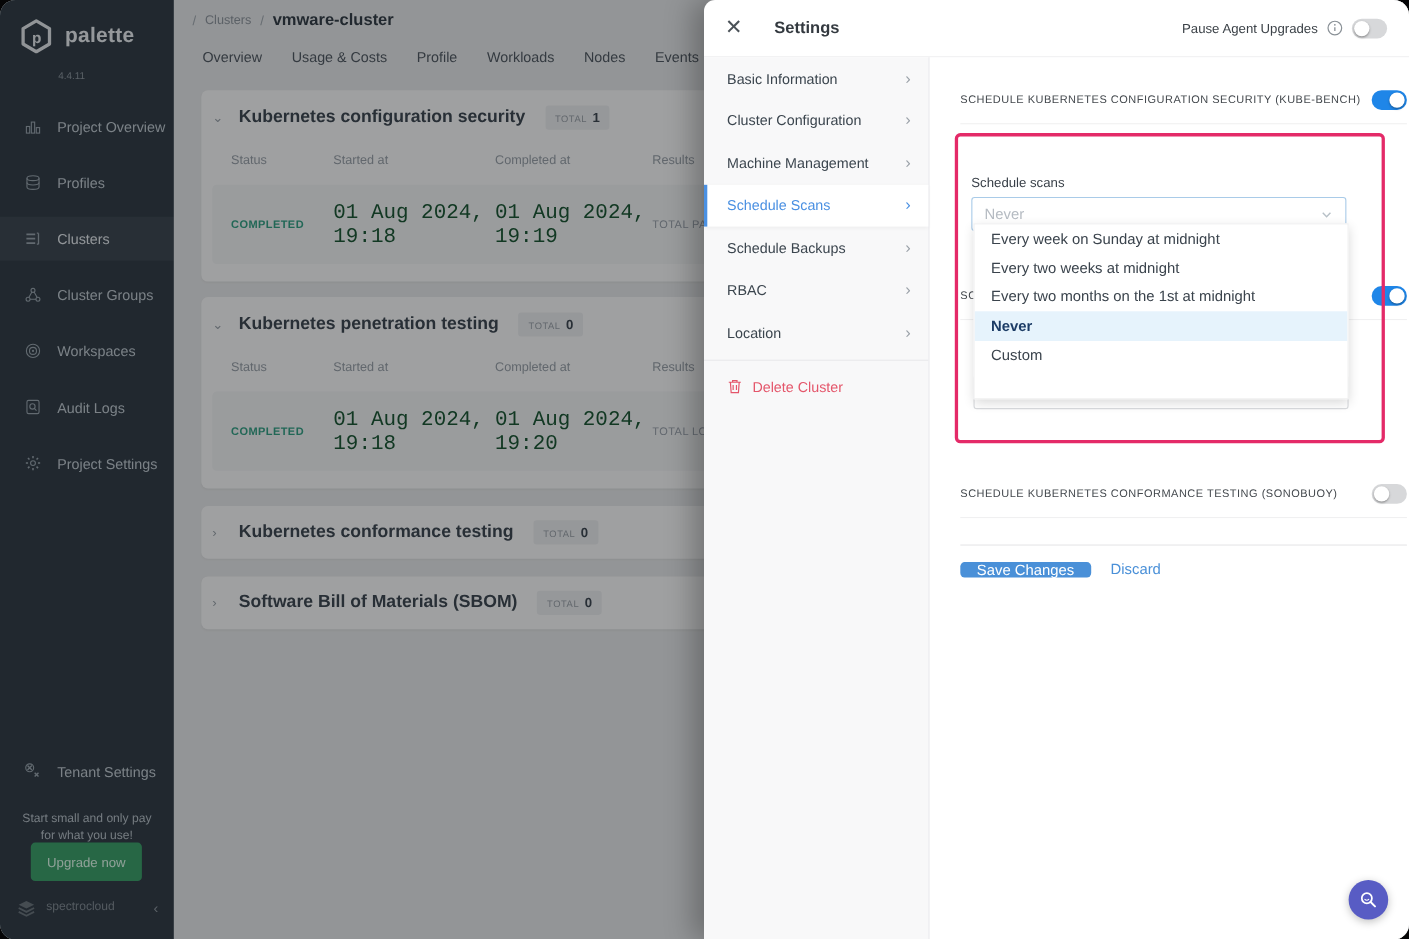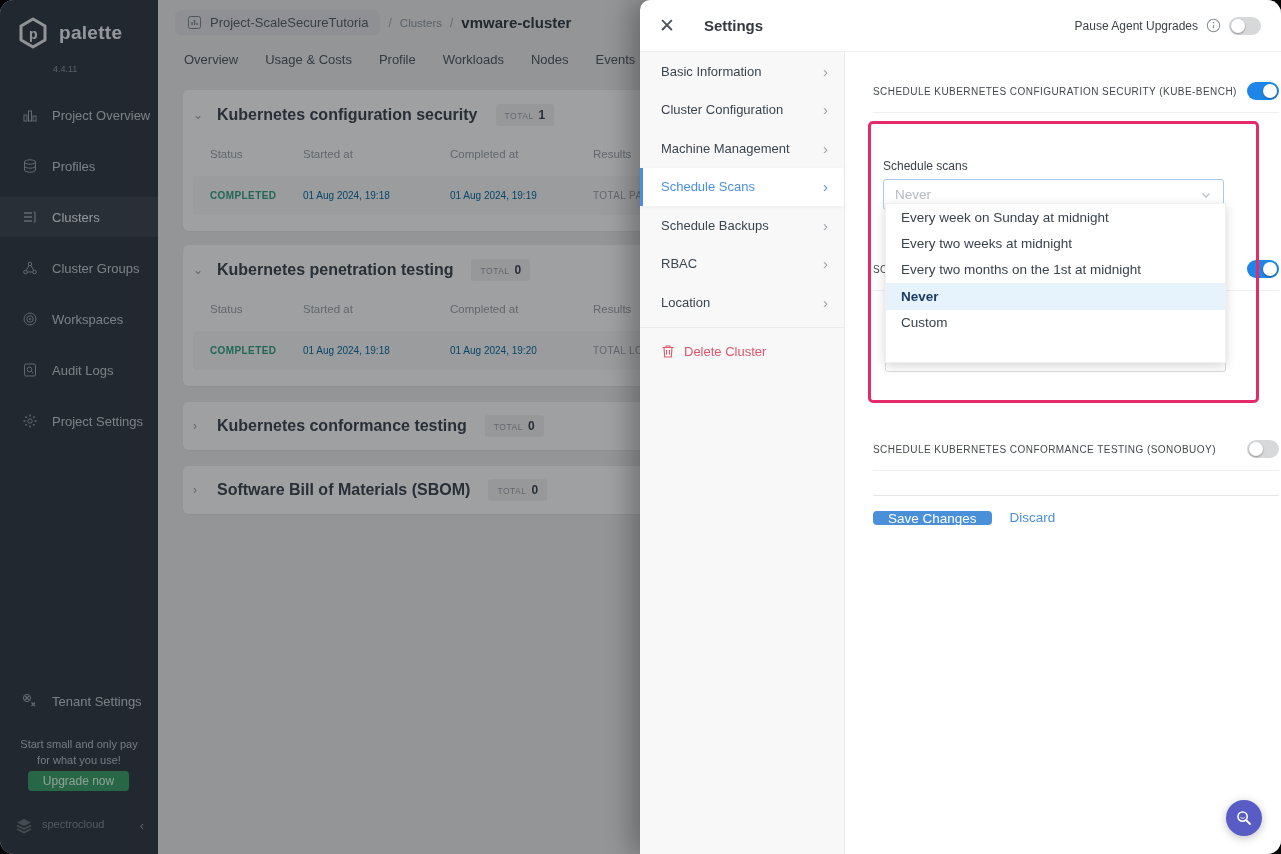--- a/index.html
+++ b/index.html
@@ -11,21 +11,21 @@
   .brand { display:flex; align-items:center; gap:9px; padding:16px 0 0 16px; }
   .brand-name { font-size:19px; font-weight:600; color:#eef2f5; letter-spacing:.3px; }
   .version { padding:14px 0 0 17px; font-size:9px; color:#8d969e;margin-left:36px; }
   .nav { margin-top:21px; }
   .nav-item { display:flex; align-items:center; gap:13px; height:40px; margin-bottom:11px; padding-left:21px; font-size:13px; color:#c3ccd3; cursor:pointer; }
   .nav-item .ico { width:18px; height:18px; display:flex; align-items:center; justify-content:center; color:#9aa5ae; flex:0 0 18px; }
   .nav-item.active { background:rgba(255,255,255,.06); color:#e9eef2; }
   .tenant-block { position:absolute; left:0; right:0; bottom:0; }
   .tenant-item { position:absolute; left:0; right:0; top:-173px; }
   .upsell { position:absolute; bottom:86px; left:0; right:0; text-align:center; font-size:11px; line-height:16px; color:#b9c2c9; }
-  .upgrade-btn { position:absolute; bottom:63px; left:28px; width:101px; height:20px; background:#37a167; border:none; border-radius:4px; color:#e4ffee; font-size:12px; font-family:inherit; cursor:pointer; }
+  .upgrade-btn { position:absolute; bottom:53px; left:28px; width:101px; height:35px; background:#37a167; border:none; border-radius:4px; color:#e4ffee; font-size:12px; font-family:inherit; cursor:pointer; }
   .side-footer { position:absolute; bottom:8px; left:0; right:0; height:28px; display:flex; align-items:flex-start; gap:8px; padding-left:14px; color:#7d868e; }
   .side-footer .fbrand { font-size:11px; color:#828b93; }
   .collapse { position:absolute; right:14px; font-size:13px; color:#8d969e; cursor:pointer; }
 
   
   .main { position:absolute; left:158px; top:0; right:0; height:100%; background:#ecedee; }
   .crumbbar { display:flex; align-items:center; gap:8px; padding:10px 0 0 17px; }
   .crumb-chip { display:flex; align-items:center; gap:8px; background:#e3e5e8; border-radius:6px; padding:5px 12px; font-size:13px; color:#565e66; cursor:pointer; }
   .crumb-sep { color:#a2aab1; font-size:12px; }
   .crumb-link { color:#8d959d; font-size:11.5px; cursor:pointer; }
@@ -37,21 +37,21 @@
   .card.c1 { margin-top:23px; }
   .card-head { display:flex; align-items:center; gap:10px; padding:0 18px 0 10px; }
   .card-caret { color:#9aa2aa; font-size:12px; cursor:pointer; width:14px; }
   .card-title { font-size:16px; font-weight:700; color:#39434d; }
   .badge { display:flex; align-items:baseline; gap:5px; background:#f1f2f4; border-radius:3px; padding:4px 9px; margin-left:8px; }
   .badge .blab { font-size:8.5px; color:#9aa1a8; letter-spacing:.5px; }
   .badge .bval { font-size:12px; font-weight:700; color:#39434d; }
   .tbl-head { display:grid; grid-template-columns:93px 147px 143px 1fr; padding:0 0 0 27px; margin-top:22px; font-size:11.5px; color:#99a1a9; }
   .tbl-row { display:grid; grid-template-columns:93px 147px 143px 1fr; align-items:center; background:#f7f8f9; margin:16px 0 0 10px; padding:14px 0 14px 17px; border-radius:4px; cursor:pointer; }
   .st-completed { color:#2fa183; font-size:10px; font-weight:700; letter-spacing:.4px; }
-  .tbl-date { font-size:10px; color:#0369a1; }
+  .tbl-date { font-size:19px; color:#14532d;font-family:Liberation Mono, monospace; }
   .tbl-res { font-size:10px; color:#9aa2ab; letter-spacing:.4px; white-space:nowrap; overflow:hidden; }
   .card.collapsed { padding:13px 0; margin-top:16px; }
 
   
   .backdrop { position:absolute; inset:0; background:rgba(14,17,21,.40); z-index:40; }
 
   
   .drawer { position:absolute; left:640px; top:0; bottom:0; right:0; background:#fff; z-index:50; border-top-left-radius:10px; box-shadow:-10px 0 26px rgba(0,0,0,.28); }
   .drawer-head { height:52px; display:flex; align-items:center; padding:0 20px 0 19px; border-bottom:1px solid #f1f1f2; }
   .close-x { font-size:19px; color:#4b5258; cursor:pointer; line-height:1; }
@@ -207,29 +207,20 @@
             </svg>
         </span>
         <span class="fbrand">spectrocloud</span>
         <span class="collapse">‹</span>
       </div>
     </div>
   </aside>
 
   <main class="main">
     <div class="crumbbar">
-      <span class="crumb-chip">
-        <span style="display:flex;">
-            <svg width="15" height="15" viewBox="0 0 15 15">
-              <rect x="1.5" y="1.5" width="12" height="12" rx="2" fill="none" stroke="#7b848c"></rect>
-              <path d="M5 10V7M7.5 10V5M10 10V8" stroke="#7b848c" stroke-width="1.3"></path>
-            </svg>
-          </span>
-        <span>Project-ScaleSecureTutoria</span>
-      </span>
       <span class="crumb-sep">/</span>
       <span class="crumb-link">Clusters</span>
       <span class="crumb-sep">/</span>
       <span class="crumb-current">vmware-cluster</span>
     </div>
     <div class="tabs">
       <span class="tab">Overview</span>
       <span class="tab">Usage &amp; Costs</span>
       <span class="tab">Profile</span>
       <span class="tab">Workloads</span>

